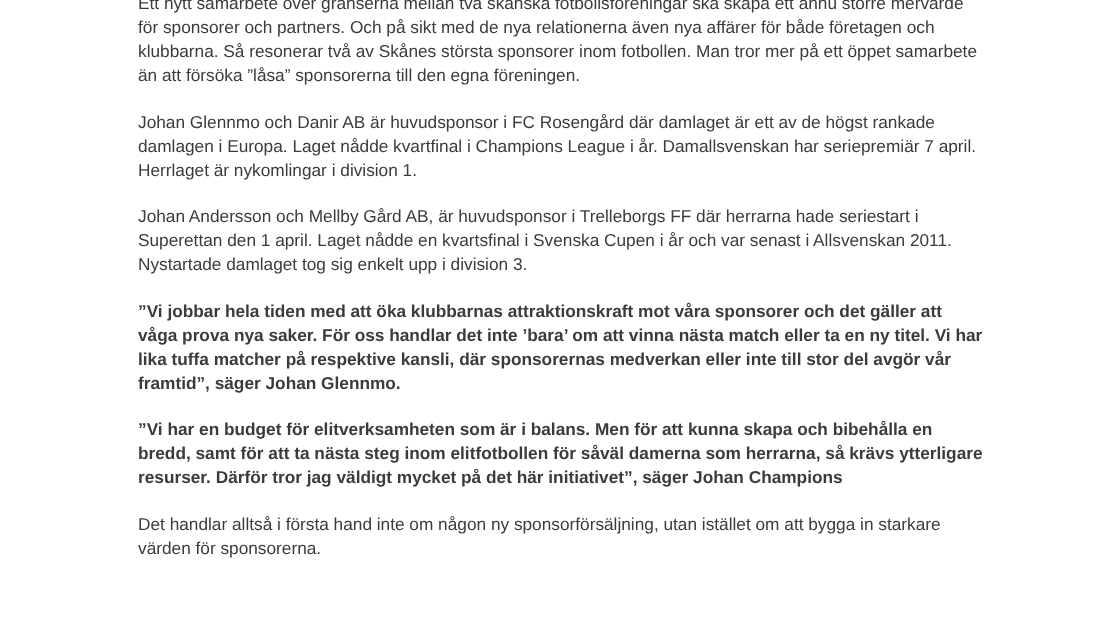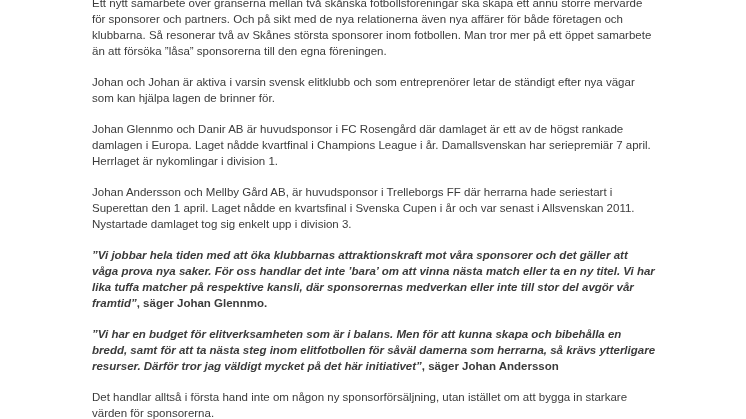--- a/index.html
+++ b/index.html
@@ -21,39 +21,37 @@
     color: #3b3b3b;
     font-size: 11.5px;
     line-height: 16px;
     text-align: left;
   }
   .para {
     margin: 0 0 15px 0;
   }
   .quote {
     font-weight: bold;
-    font-style: italic;
   }
   .attr {
     font-weight: bold;
     font-style: normal;
   }
 </style>
 </head>
 <body>
 
 <div class="page">
 
   <p class="para">Ett nytt samarbete över gränserna mellan två skånska fotbollsföreningar ska skapa ett ännu större mervärde för sponsorer och partners. Och på sikt med de nya relationerna även nya affärer för både företagen och klubbarna. Så resonerar två av Skånes största sponsorer inom fotbollen. Man tror mer på ett öppet samarbete än att försöka ”låsa” sponsorerna till den egna föreningen.</p>
 
-  <p class="para">Johan och Johan är aktiva i varsin svensk elitklubb och som entreprenörer letar de ständigt efter nya vägar som kan hjälpa lagen de brinner för.</p>
 
   <p class="para">Johan Glennmo och Danir AB är huvudsponsor i FC Rosengård där damlaget är ett av de högst rankade damlagen i Europa. Laget nådde kvartfinal i Champions League i år. Damallsvenskan har seriepremiär 7 april. Herrlaget är nykomlingar i division 1.</p>
 
   <p class="para">Johan Andersson och Mellby Gård AB, är huvudsponsor i Trelleborgs FF där herrarna hade seriestart i Superettan den 1 april. Laget nådde en kvartsfinal i Svenska Cupen i år och var senast i Allsvenskan 2011. Nystartade damlaget tog sig enkelt upp i division 3.</p>
 
   <p class="para"><span class="quote">”Vi jobbar hela tiden med att öka klubbarnas attraktionskraft mot våra sponsorer och det gäller att våga prova nya saker. För oss handlar det inte ’bara’ om att vinna nästa match eller ta en ny titel. Vi har lika tuffa matcher på respektive kansli, där sponsorernas medverkan eller inte till stor del avgör vår framtid”</span><span class="attr">, säger Johan Glennmo.</span></p>
 
-  <p class="para"><span class="quote">”Vi har en budget för elitverksamheten som är i balans. Men för att kunna skapa och bibehålla en bredd, samt för att ta nästa steg inom elitfotbollen för såväl damerna som herrarna, så krävs ytterligare resurser. Därför tror jag väldigt mycket på det här initiativet”</span><span class="attr">, säger Johan Andersson</span></p>
+  <p class="para"><span class="quote">”Vi har en budget för elitverksamheten som är i balans. Men för att kunna skapa och bibehålla en bredd, samt för att ta nästa steg inom elitfotbollen för såväl damerna som herrarna, så krävs ytterligare resurser. Därför tror jag väldigt mycket på det här initiativet”</span><span class="attr">, säger Johan Champions</span></p>
 
   <p class="para">Det handlar alltså i första hand inte om någon ny sponsorförsäljning, utan istället om att bygga in starkare värden för sponsorerna.</p>
 
 </div>
 
 </body></html>

